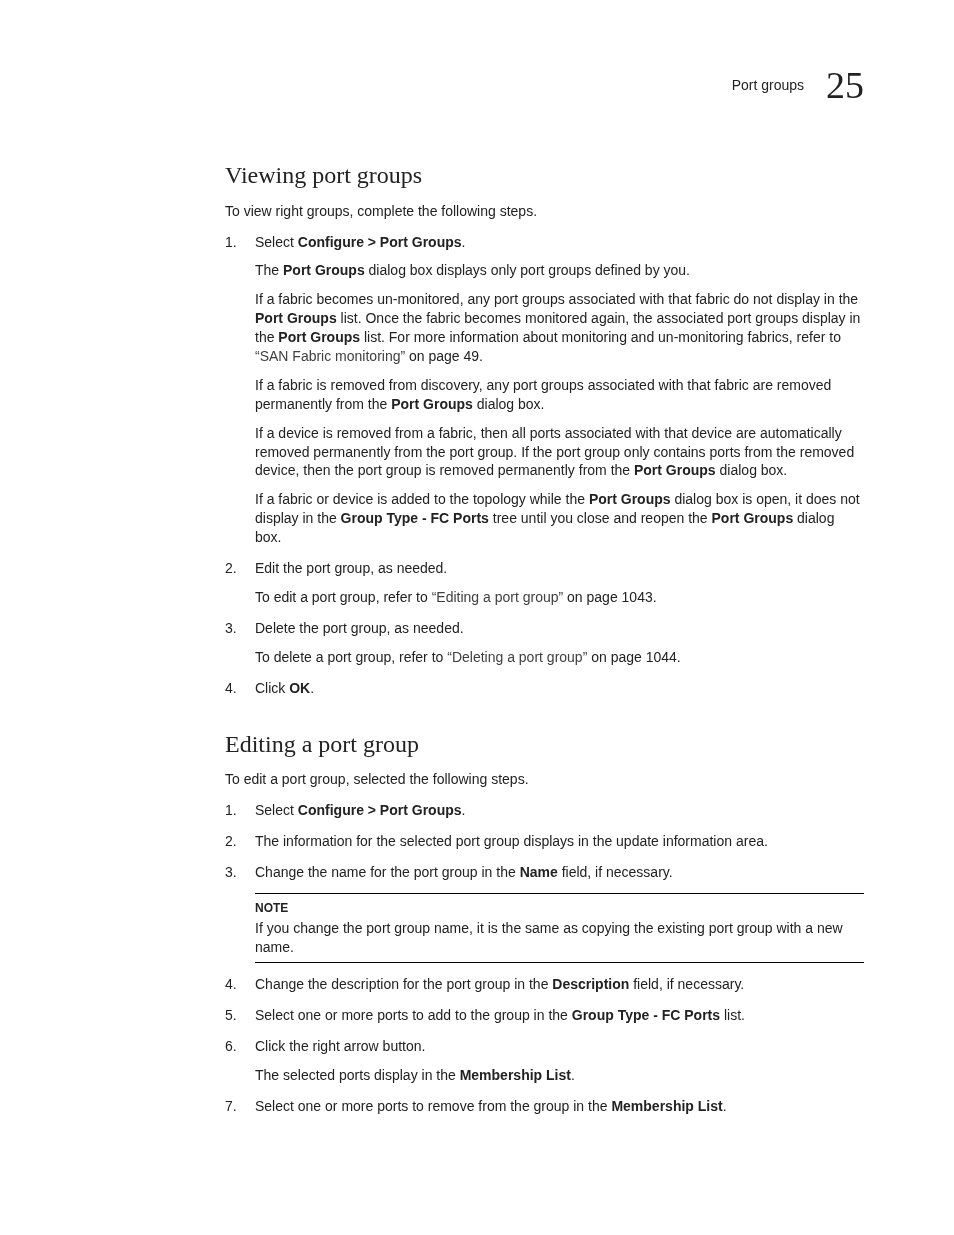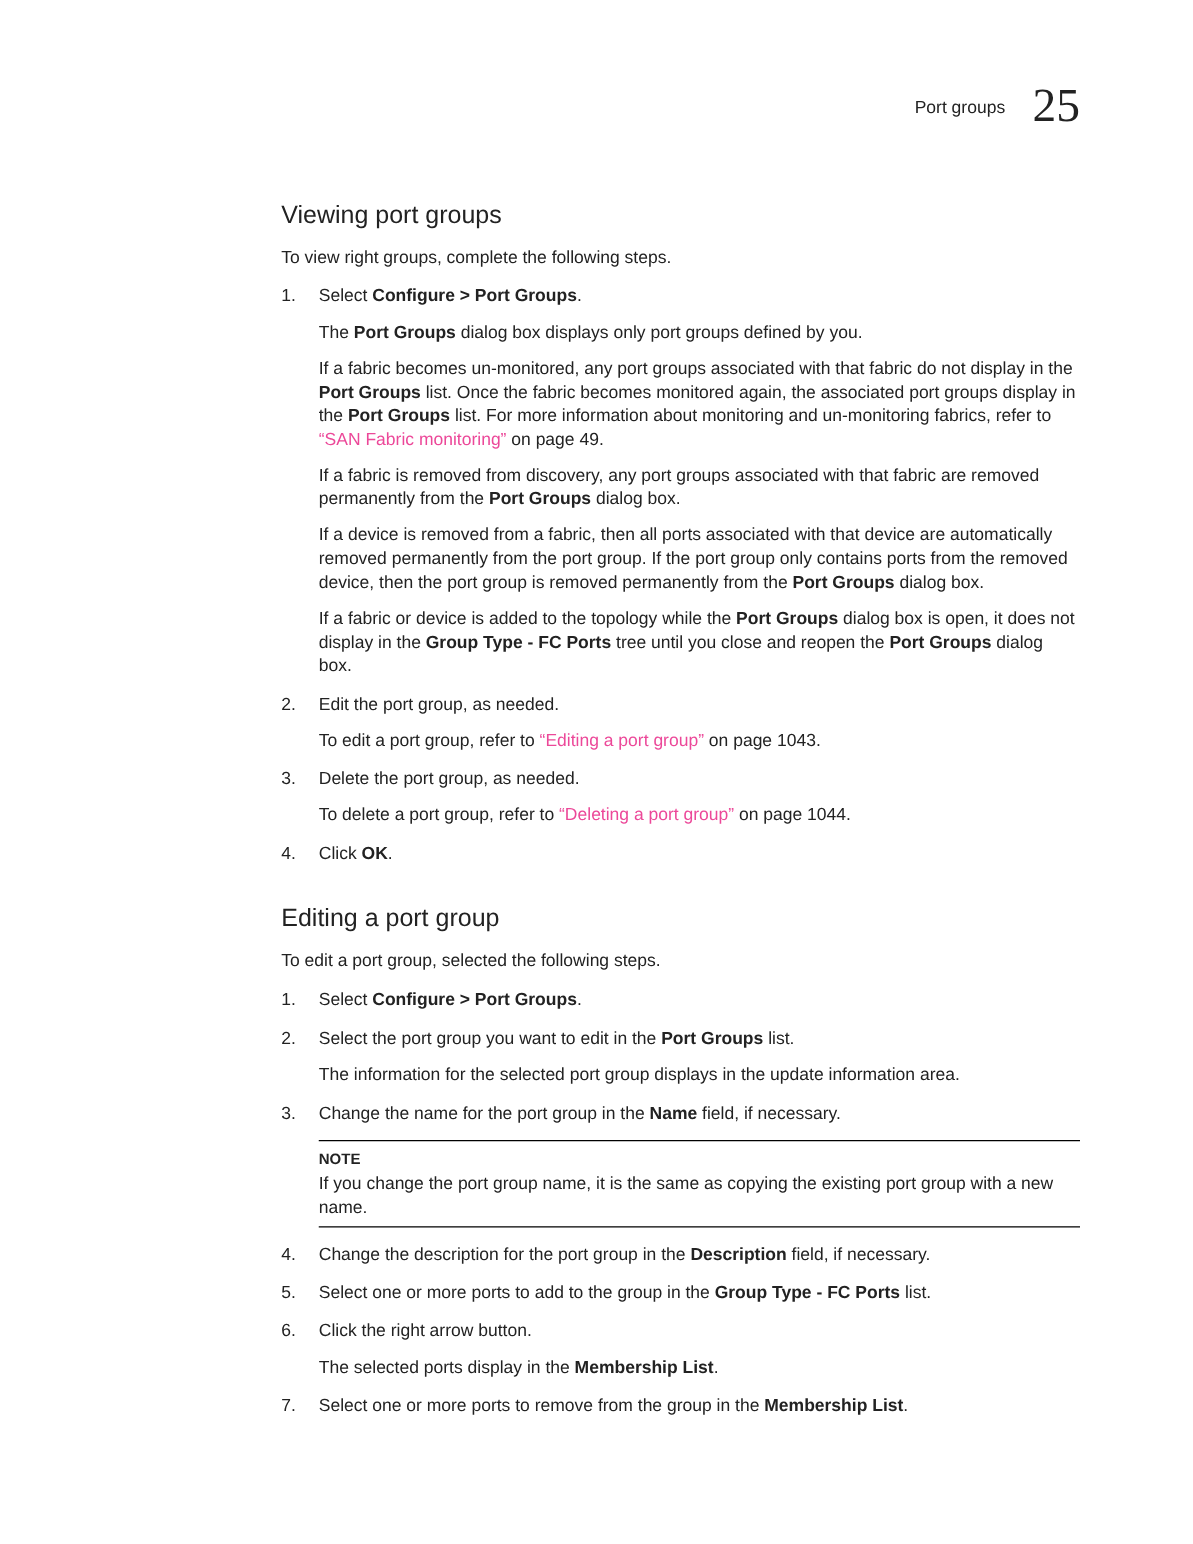--- a/index.html
+++ b/index.html
@@ -23,22 +23,22 @@
     vertical-align: middle;
     margin-right: 18px;
   }
   .header-num {
     font-family: Georgia, 'Times New Roman', serif;
     font-size: 38px;
     font-weight: 400;
     vertical-align: middle;
   }
   h2.section {
-    font-family: Liberation Sans, sans-serif;
-    font-size: 20px;
+    font-family: Liberation Serif, serif;
+    font-size: 24px;
     font-weight: 500;
     margin: 0 0 10px 0;
     padding-left: 135px;
   }
   .intro {
     padding-left: 135px;
     margin-bottom: 12px;
   }
   ol {
     list-style: none;
@@ -56,21 +56,21 @@
     position: absolute;
     left: 135px;
     top: 0;
   }
   .sub {
     margin-top: 10px;
     margin-bottom: 10px;
   }
   .bold { font-weight: 700; }
   a.xref {
-    color: #ec4899;
+    color: #404040;
     text-decoration: none;
   }
   .note-block {
     margin-top: 12px;
     border-top: 1.5px solid #000;
     border-bottom: 1px solid #000;
     padding: 6px 0 6px 0;
   }
   .note-title {
     font-weight: 700;
@@ -92,21 +92,21 @@
     <li data-num="1"><span>Select <span class="bold">Configure &gt; Port Groups</span>.</span><div class="sub">The <span class="bold">Port Groups</span> dialog box displays only port groups defined by you.</div><div class="sub">If a fabric becomes un-monitored, any port groups associated with that fabric do not display in the <span class="bold">Port Groups</span> list. Once the fabric becomes monitored again, the associated port groups display in the <span class="bold">Port Groups</span> list. For more information about monitoring and un-monitoring fabrics, refer to <a class="xref" href="#">“SAN Fabric monitoring”</a> on page 49.</div><div class="sub">If a fabric is removed from discovery, any port groups associated with that fabric are removed permanently from the <span class="bold">Port Groups</span> dialog box.</div><div class="sub">If a device is removed from a fabric, then all ports associated with that device are automatically removed permanently from the port group. If the port group only contains ports from the removed device, then the port group is removed permanently from the <span class="bold">Port Groups</span> dialog box.</div><div class="sub">If a fabric or device is added to the topology while the <span class="bold">Port Groups</span> dialog box is open, it does not display in the <span class="bold">Group Type - FC Ports</span> tree until you close and reopen the <span class="bold">Port Groups</span> dialog box.</div></li>
     <li data-num="2"><span>Edit the port group, as needed.</span><div class="sub">To edit a port group, refer to <a class="xref" href="#">“Editing a port group”</a> on page 1043.</div></li>
     <li data-num="3"><span>Delete the port group, as needed.</span><div class="sub">To delete a port group, refer to <a class="xref" href="#">“Deleting a port group”</a> on page 1044.</div></li>
     <li data-num="4"><span>Click <span class="bold">OK</span>.</span></li>
   </ol>
 
 <h2 class="section">Editing a port group</h2>
 <div class="intro">To edit a port group, selected the following steps.</div>
 <ol id="list2">
     <li data-num="1"><span>Select <span class="bold">Configure &gt; Port Groups</span>.</span></li>
-    <li data-num="2"><span>Select the port group you want to edit in the <span class="bold">Port Groups</span> list.</span><div class="sub">The information for the selected port group displays in the update information area.</div></li>
+    <li data-num="2"><div class="sub">The information for the selected port group displays in the update information area.</div></li>
     <li data-num="3"><span>Change the name for the port group in the <span class="bold">Name</span> field, if necessary.</span><div class="note-block">
         <div class="note-title">NOTE</div>
         <div>If you change the port group name, it is the same as copying the existing port group with a new name.</div>
       </div></li>
     <li data-num="4"><span>Change the description for the port group in the <span class="bold">Description</span> field, if necessary.</span></li>
     <li data-num="5"><span>Select one or more ports to add to the group in the <span class="bold">Group Type - FC Ports</span> list.</span></li>
     <li data-num="6"><span>Click the right arrow button.</span><div class="sub">The selected ports display in the <span class="bold">Membership List</span>.</div></li>
     <li data-num="7"><span>Select one or more ports to remove from the group in the <span class="bold">Membership List</span>.</span></li>
   </ol>
 

